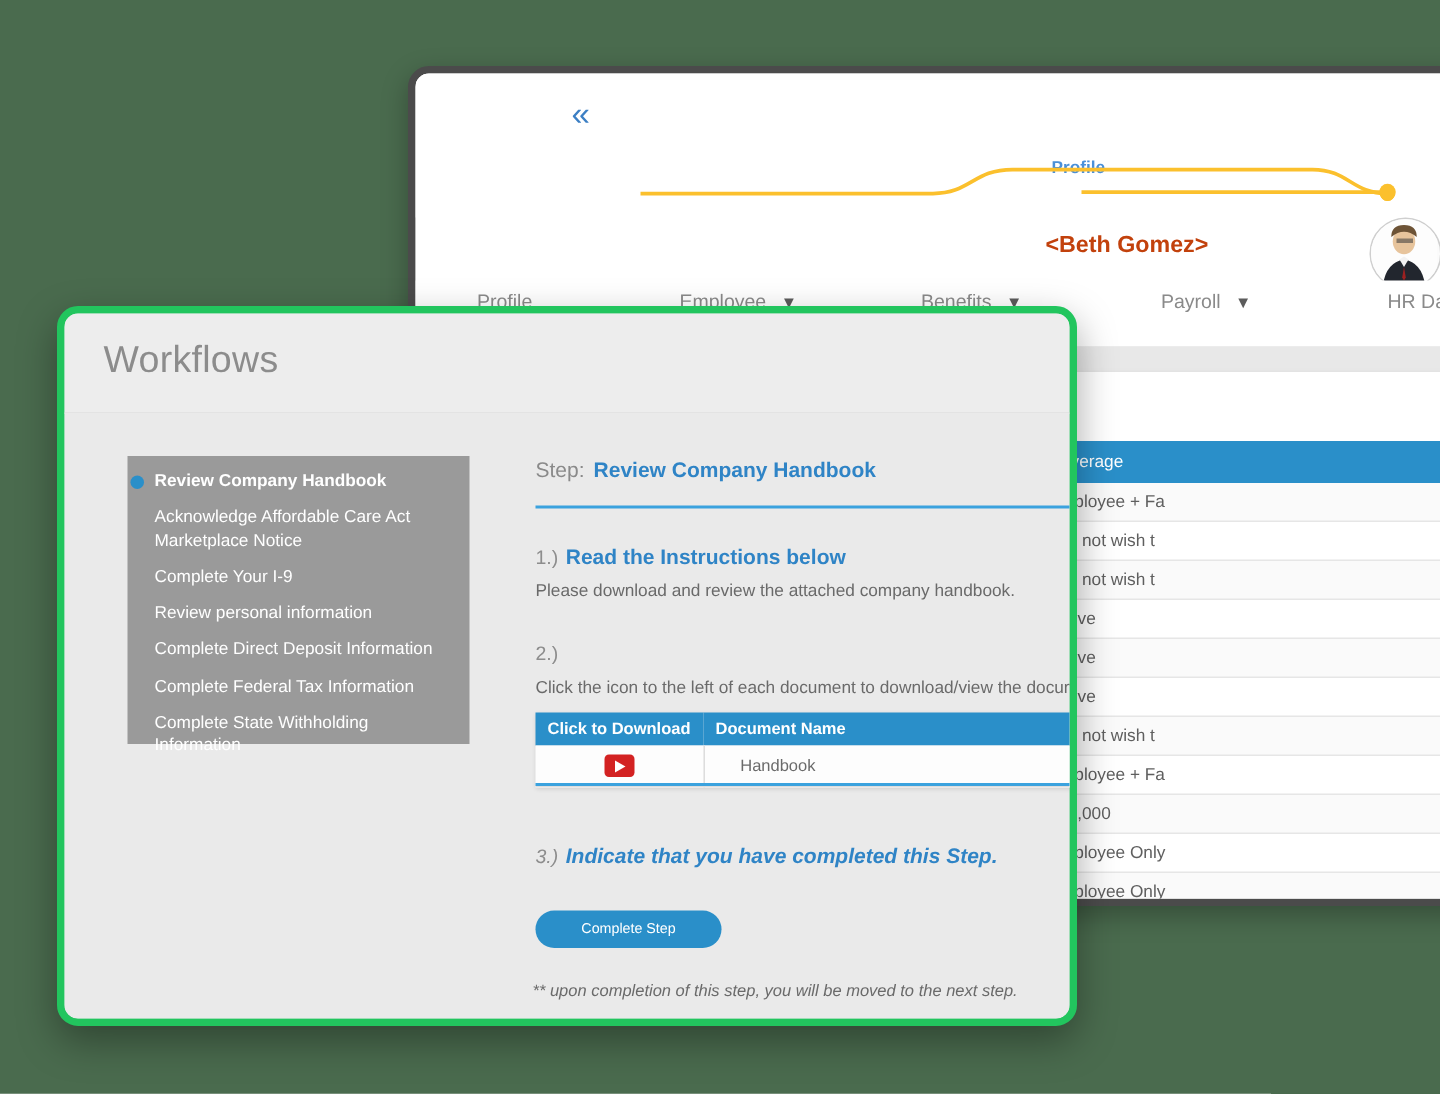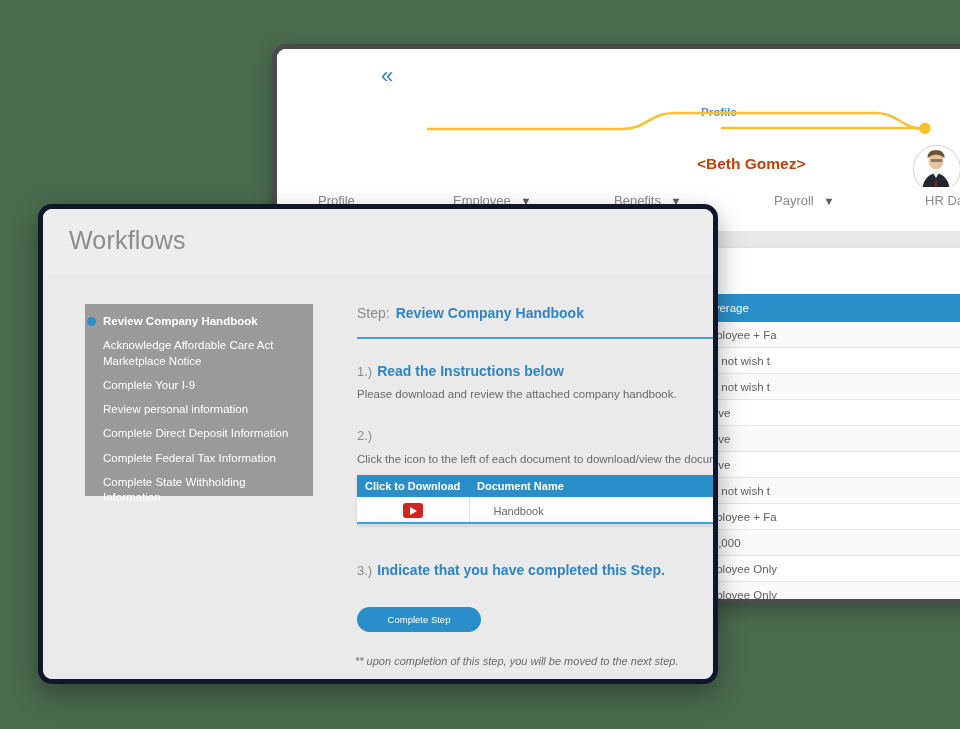--- a/index.html
+++ b/index.html
@@ -109,21 +109,21 @@
   .btable tr:nth-child(even) td { background: #ffffff; }
   .col-plan { width: 52%; }
   .col-cov  { width: 48%; border-left: 1px solid #e6e6e6; }
 
   
   .wf-window {
     position: absolute;
     left: 38px; top: 204px;
     width: 680px; height: 480px;
     background: #eaeaea;
-    border: 5px solid #0f172a;
+    border: 5px solid #22c55e;
     border-radius: 14px;
     box-sizing: border-box;
     overflow: hidden;
     box-shadow: 0 10px 26px rgba(0,0,0,0.35);
   }
   .wf-titlebar {
     position: absolute; left:0; top:0; right:0; height: 66px;
     background: #ededed;
     border-bottom: 1px solid #cccccc;
   }
@@ -213,21 +213,21 @@
     border-left: 7px solid #ffffff;
     border-top: 4px solid transparent;
     border-bottom: 4px solid transparent;
   }
 
   .hr-blue2 {
     position: absolute; left: 42px; top: 247px; width: 400px;
     height: 2px; background: #3ba2de;
   }
   .sec3-title {
-    position: absolute; left: 42px; top: 287px; font-size: 13.5px; white-space: nowrap;
+    position: absolute; left: 42px; top: 287px; font-size: 13.5px; white-space: nowrap; font-style: italic;
   }
   .sec3-title .hd { color:#2f84c6; font-weight:bold; margin-left:5px; font-size:14px; }
 
   .complete-btn {
     position: absolute; left: 42px; top: 332px;
     width: 124px; height: 25px; border: none;
     background: #2a8fc9; color: #ffffff;
     border-radius: 13px; font-size: 9.5px;
     font-family: "Liberation Sans", sans-serif;
     cursor: pointer;

